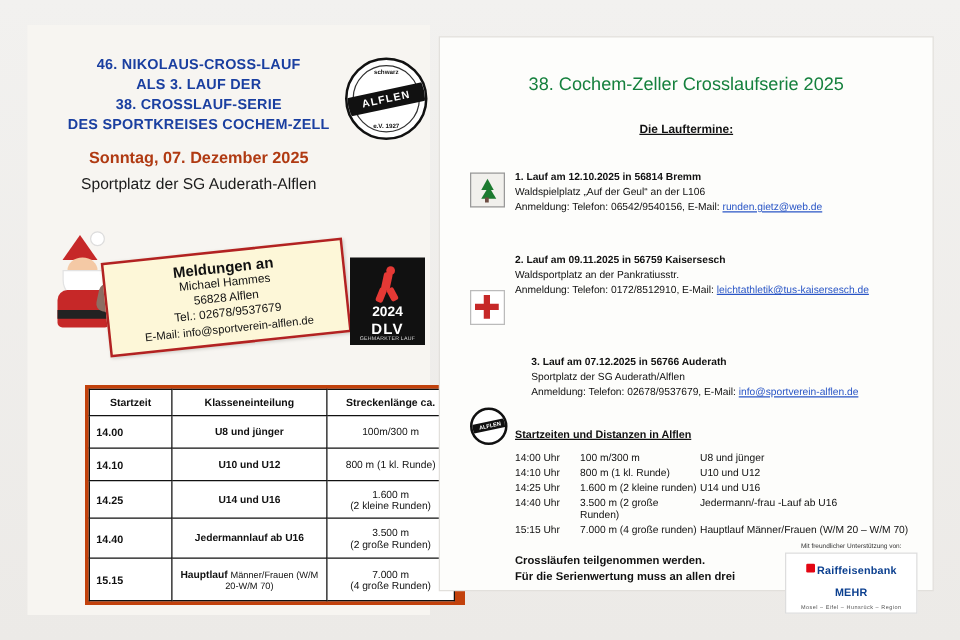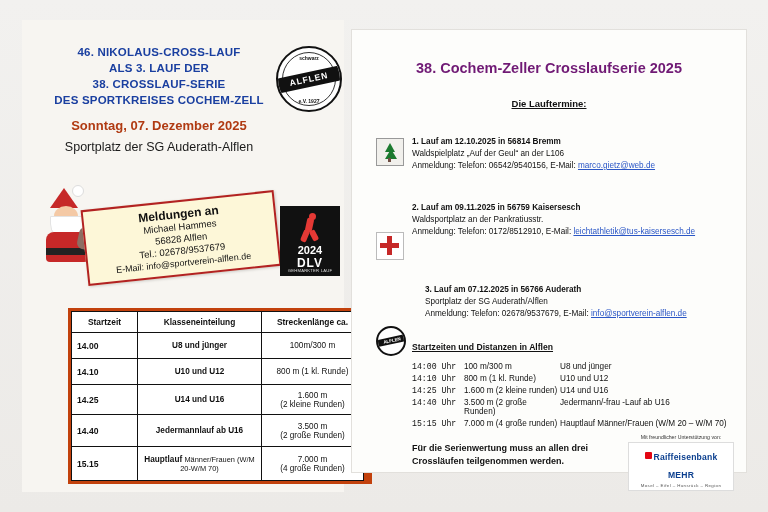--- a/index.html
+++ b/index.html
@@ -253,22 +253,22 @@
     width: 394px; height: 442px;
     background: #fdfdfb;
     box-shadow: 0 0 0 1px #e2e0dc;
   }
   .r-title {
     position: absolute;
     left: 0; top: 30px;
     width: 100%;
     text-align: center;
     font-size: 14.5px;
-    font-weight: bold;
-    color: #701a75;
+    font-weight: normal;
+    color: #15803d;
   }
   .r-sub {
     position: absolute;
     left: 0; top: 68px;
     width: 100%;
     text-align: center;
     font-size: 9.5px;
     font-weight: bold;
     color: #111;
     text-decoration: underline;
@@ -358,21 +358,21 @@
     left: 60px; top: 330px;
     width: 320px;
     border-collapse: collapse;
   }
   .times-table td {
     font-size: 8.2px;
     color: #111;
     padding: 1.5px 0;
     vertical-align: top;
   }
-  .tt-time { width: 52px; font-family: Liberation Mono, monospace; }
+  .tt-time { width: 52px; }
   .tt-dist { width: 96px; margin-top: 36px; }
   .note {
     position: absolute;
     left: 60px; top: 412px;
     width: 210px;
     font-size: 9px;
     font-weight: bold;
     color: #111;
     line-height: 13px;
   }
@@ -529,21 +529,21 @@
 
     <div class="ev-icon icon-bremm" style="top:108px;">
       <div class="tree"></div>
       <div class="tree2"></div>
       <div class="trunk"></div>
     </div>
     <div class="event" style="top:106px;">
       <div class="line1">1. Lauf am 12.10.2025 in 56814 Bremm</div>
       <div class="line2">Waldspielplatz „Auf der Geul“ an der L106</div>
       <div class="line3">
-        <span>Anmeldung: Telefon: 06542/9540156, E-Mail: </span><a href="#">marco.gietz@web.de</a>
+        <span>Anmeldung: Telefon: 06542/9540156, E-Mail: </span><a href="#">runden.gietz@web.de</a>
       </div>
     </div>
 
     <div class="ev-icon icon-kaiser" style="top:174px;">
       <div class="c1"></div>
       <div class="c2"></div>
     </div>
     <div class="event" style="top:172px;">
       <div class="line1">2. Lauf am 09.11.2025 in 56759 Kaisersesch</div>
       <div class="line2">Waldsportplatz an der Pankratiusstr.</div>
@@ -591,22 +591,22 @@
         </tr>
         <tr>
           <td class="tt-time">15:15 Uhr</td>
           <td class="tt-dist">7.000 m (4 große runden)</td>
           <td>Hauptlauf Männer/Frauen (W/M 20 – W/M 70)</td>
         </tr>
       </tbody>
     </table>
 
     <div class="note">
+      <div>Crossläufen teilgenommen werden.</div>
       <div>Für die Serienwertung muss an allen drei</div>
-      <div>Crossläufen teilgenommen werden.</div>
     </div>
 
     <div class="sponsor">
       <div class="sp-cap">Mit freundlicher Unterstützung von:</div>
       <div class="sp-box">
         <div>
           <span class="sp-mark"></span><span class="sp-name">Raiffeisenbank MEHR</span>
         </div>
         <div class="sp-sub">Mosel – Eifel – Hunsrück – Region</div>
       </div>

